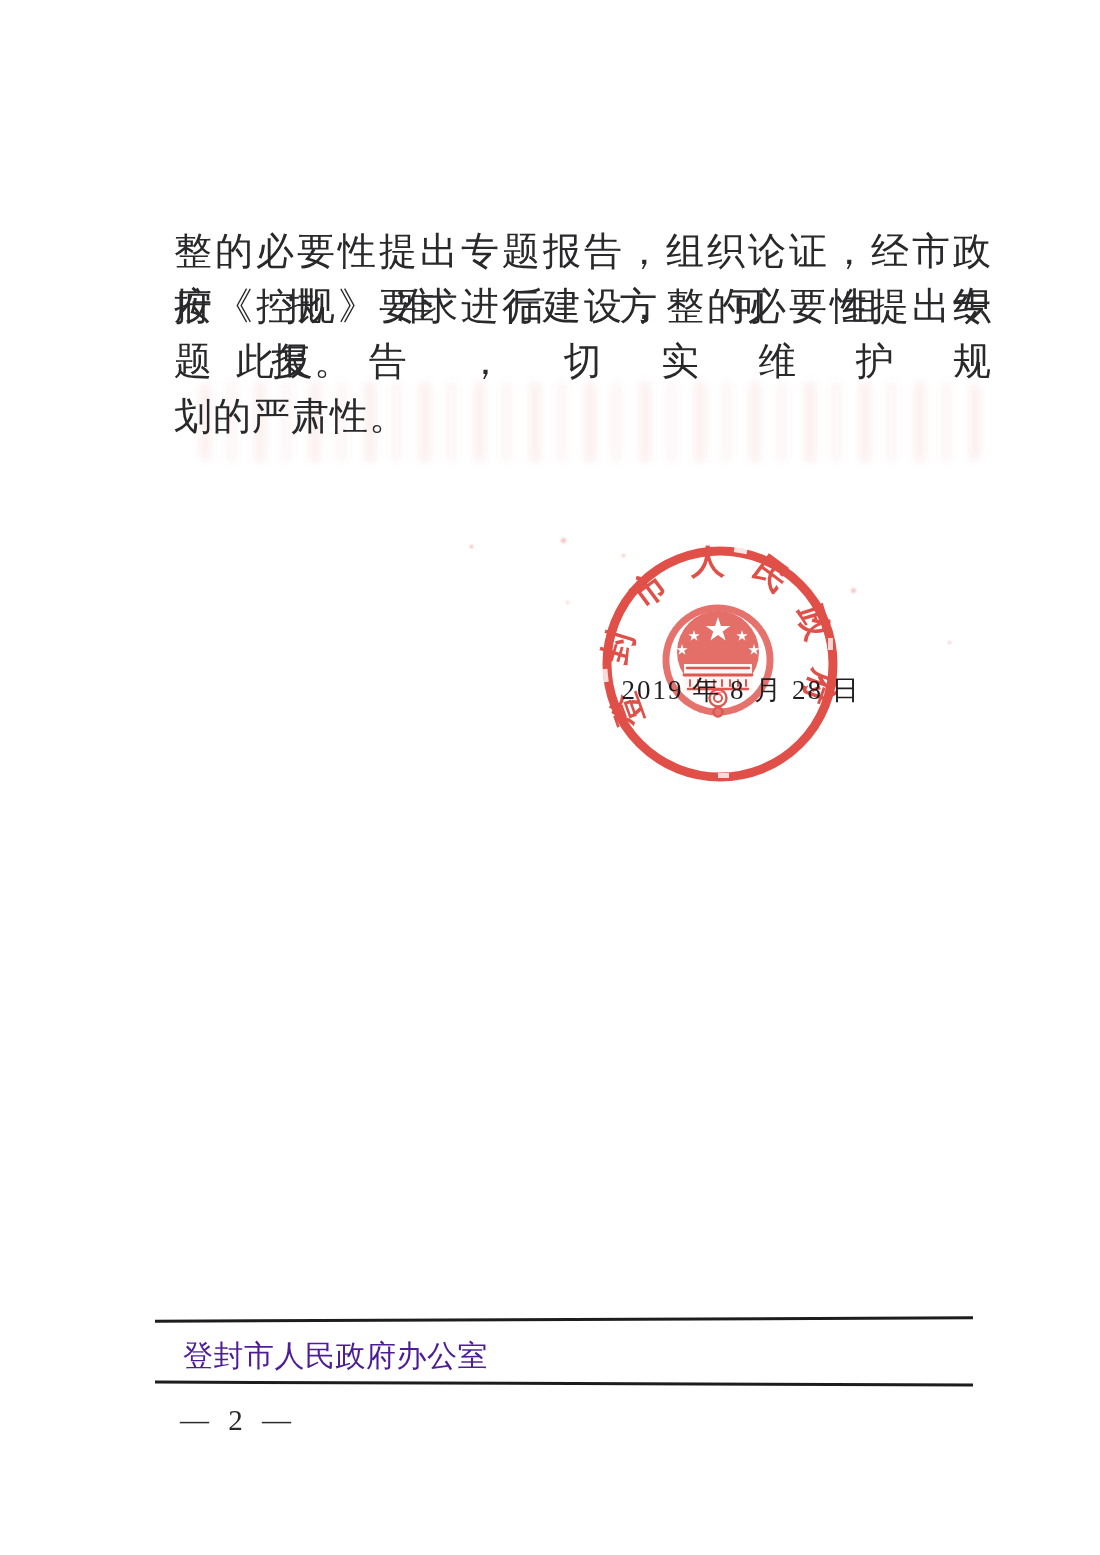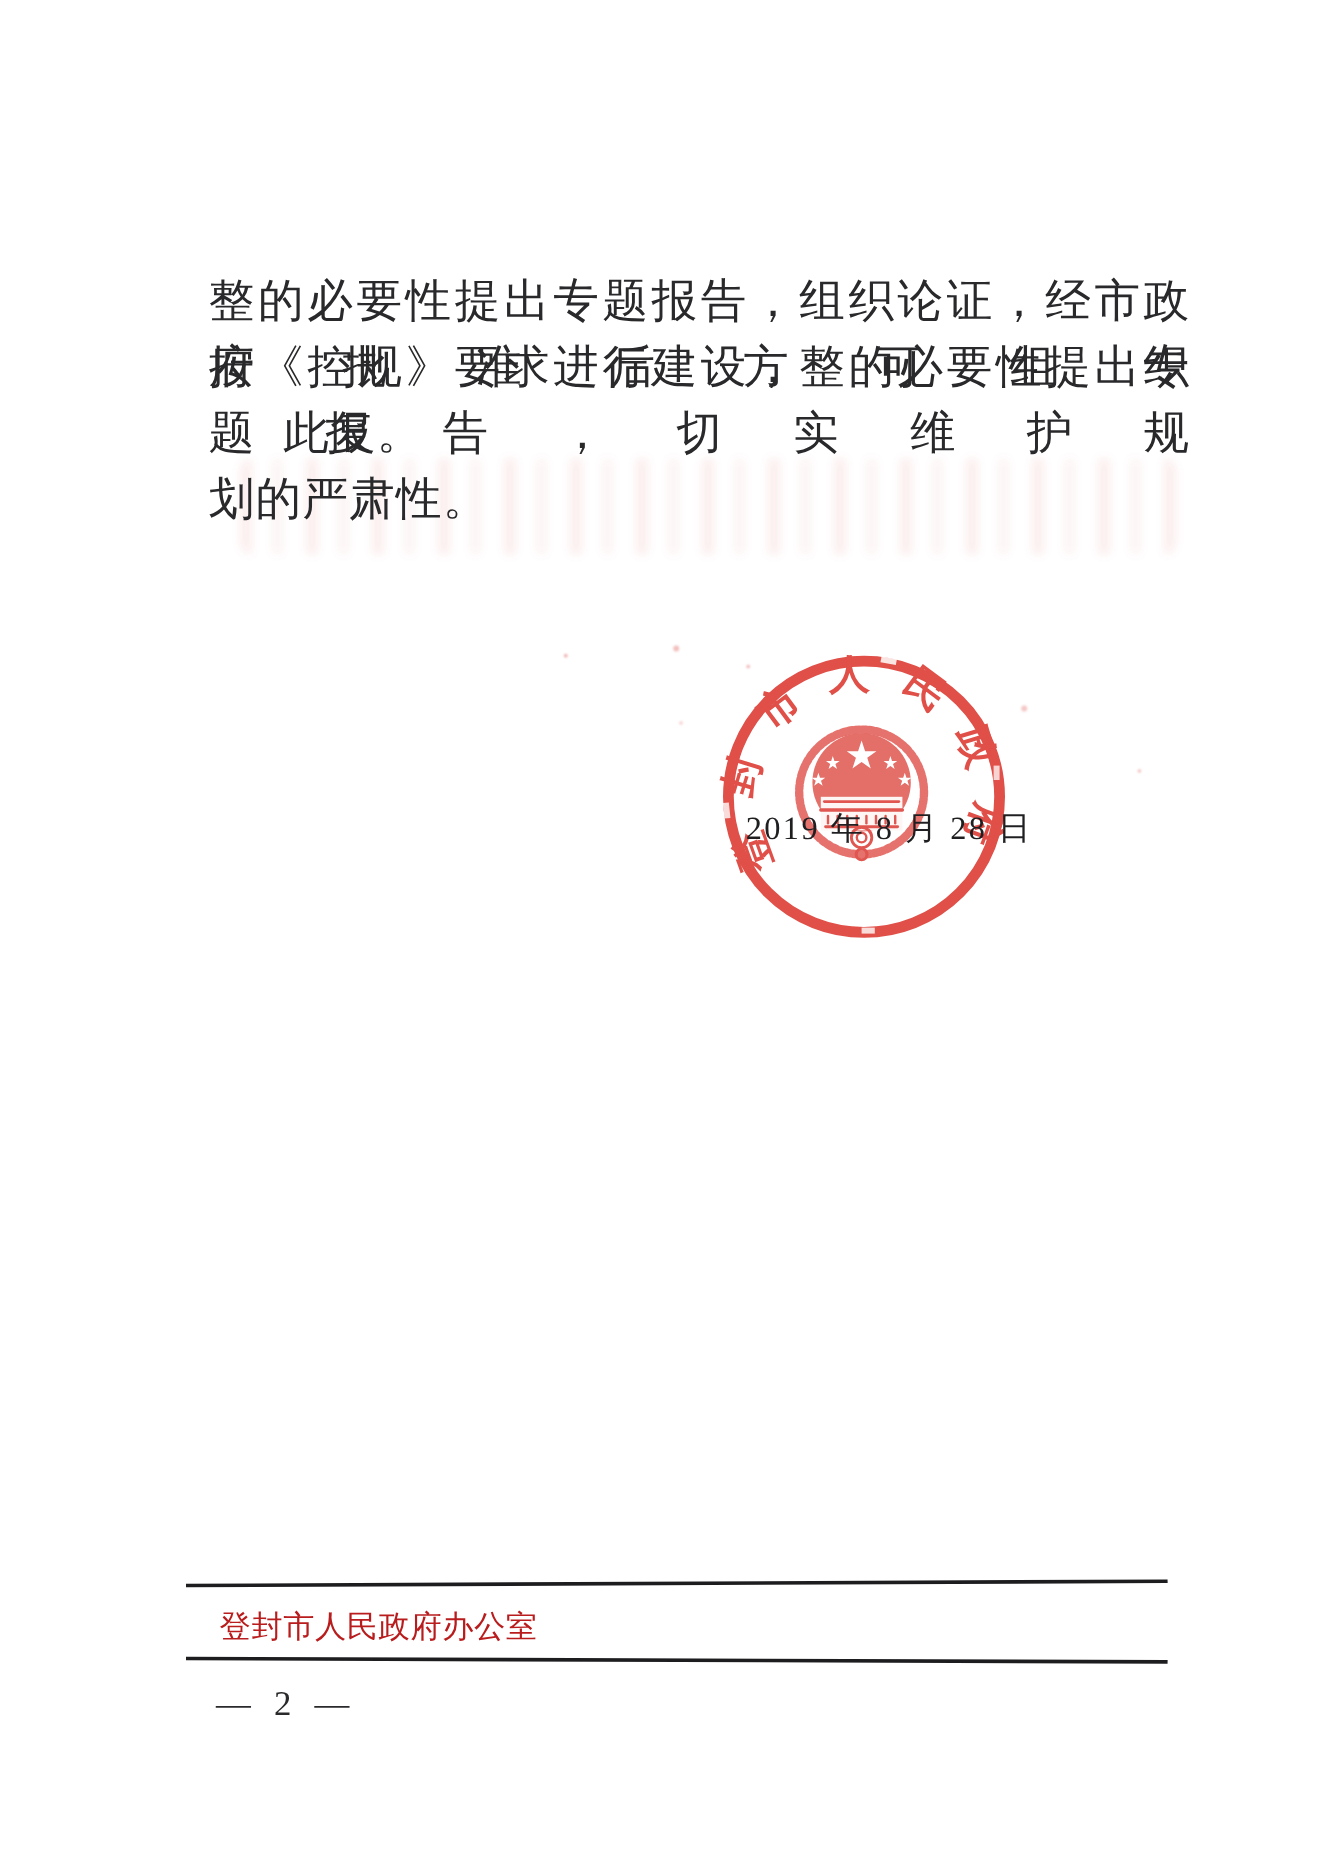--- a/index.html
+++ b/index.html
@@ -113,23 +113,23 @@
   .footer-row {
     position: absolute;
     left: 155px;
     top: 1336px;
     width: 818px;
     display: flex;
     justify-content: space-between;
     align-items: flex-start;
     box-sizing: border-box;
     padding: 0 36px 0 28px;
-    font-size: 26px;
+    font-size: 30px;
     line-height: 40px;
-    color: #b91c1c;
+    color: #4c1d95;
   }
   .footer-row .issuer { letter-spacing: 0.5px; }
   .footer-row .printdate { letter-spacing: 1px; }
   .page-number {
     position: absolute;
     left: 180px;
     top: 1404px;
     font-size: 29px;
     letter-spacing: 6px;
     color: #2a2a2d;

